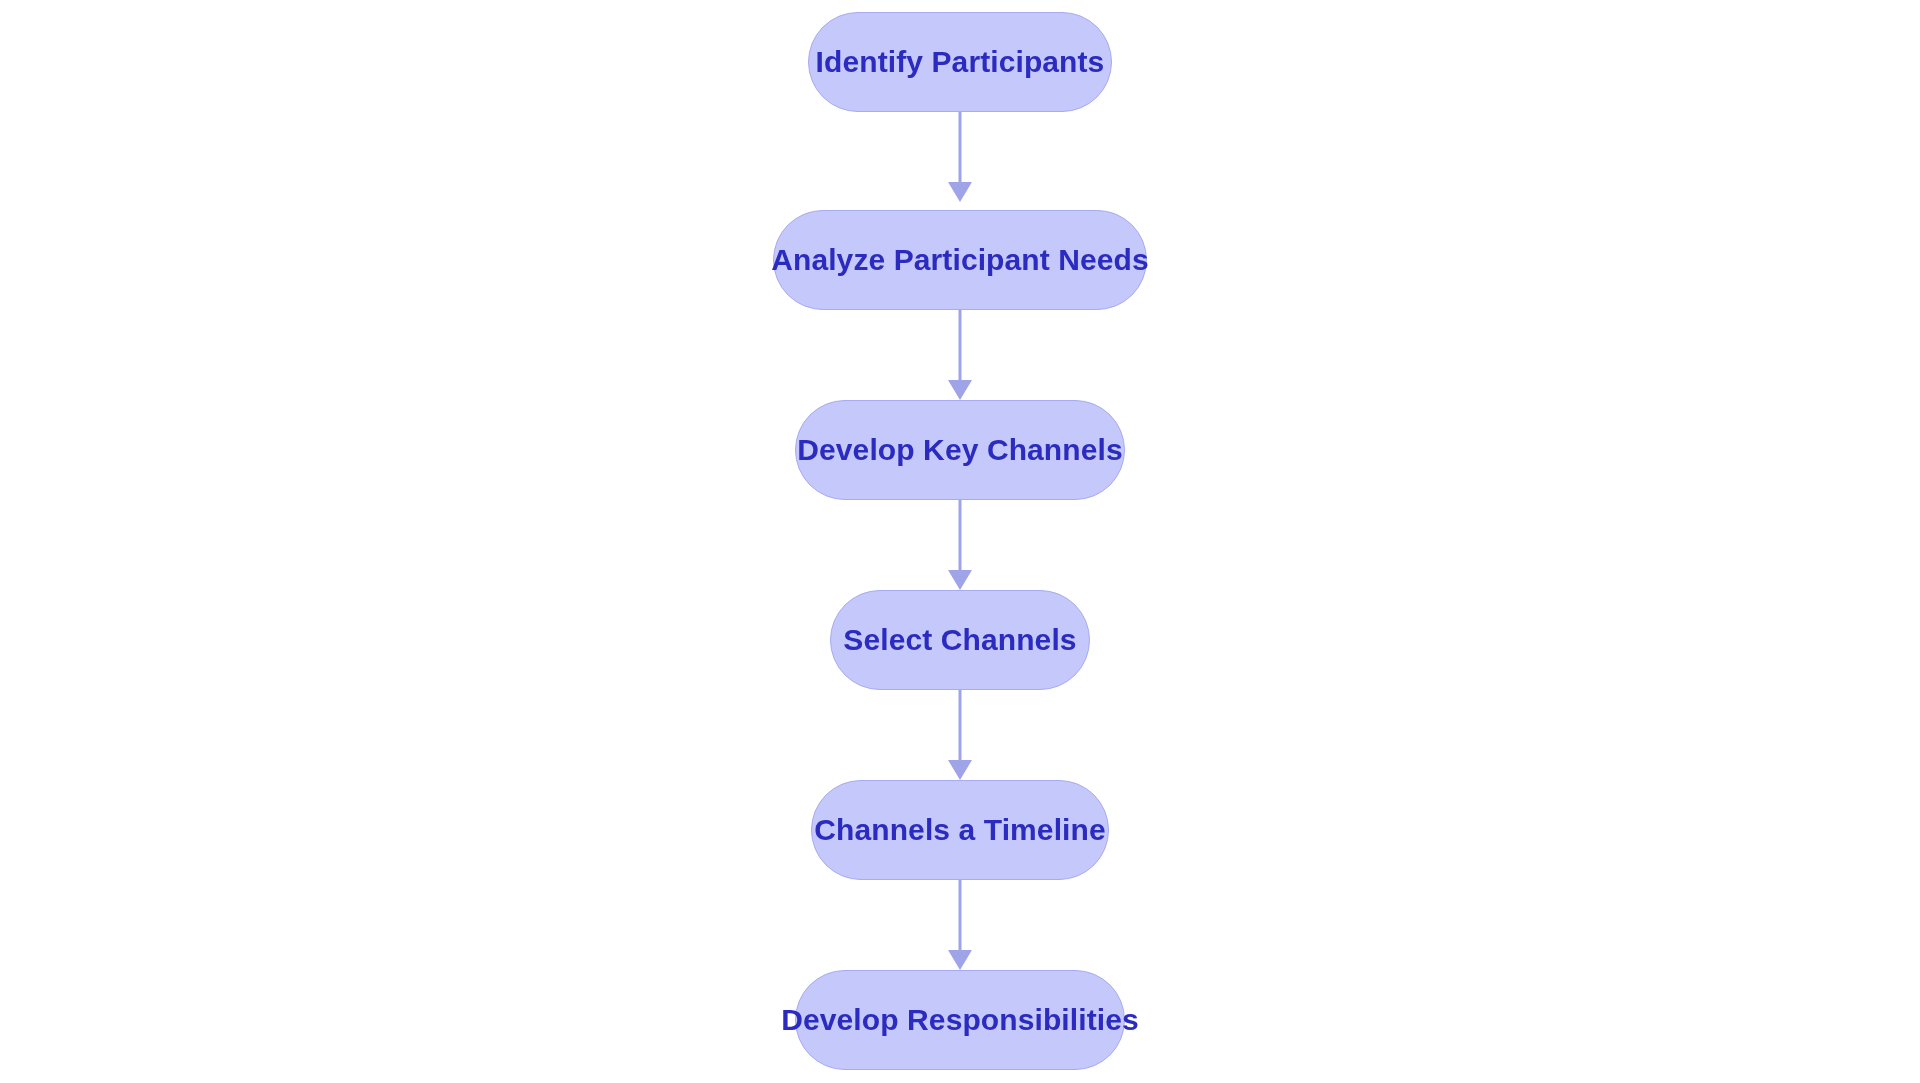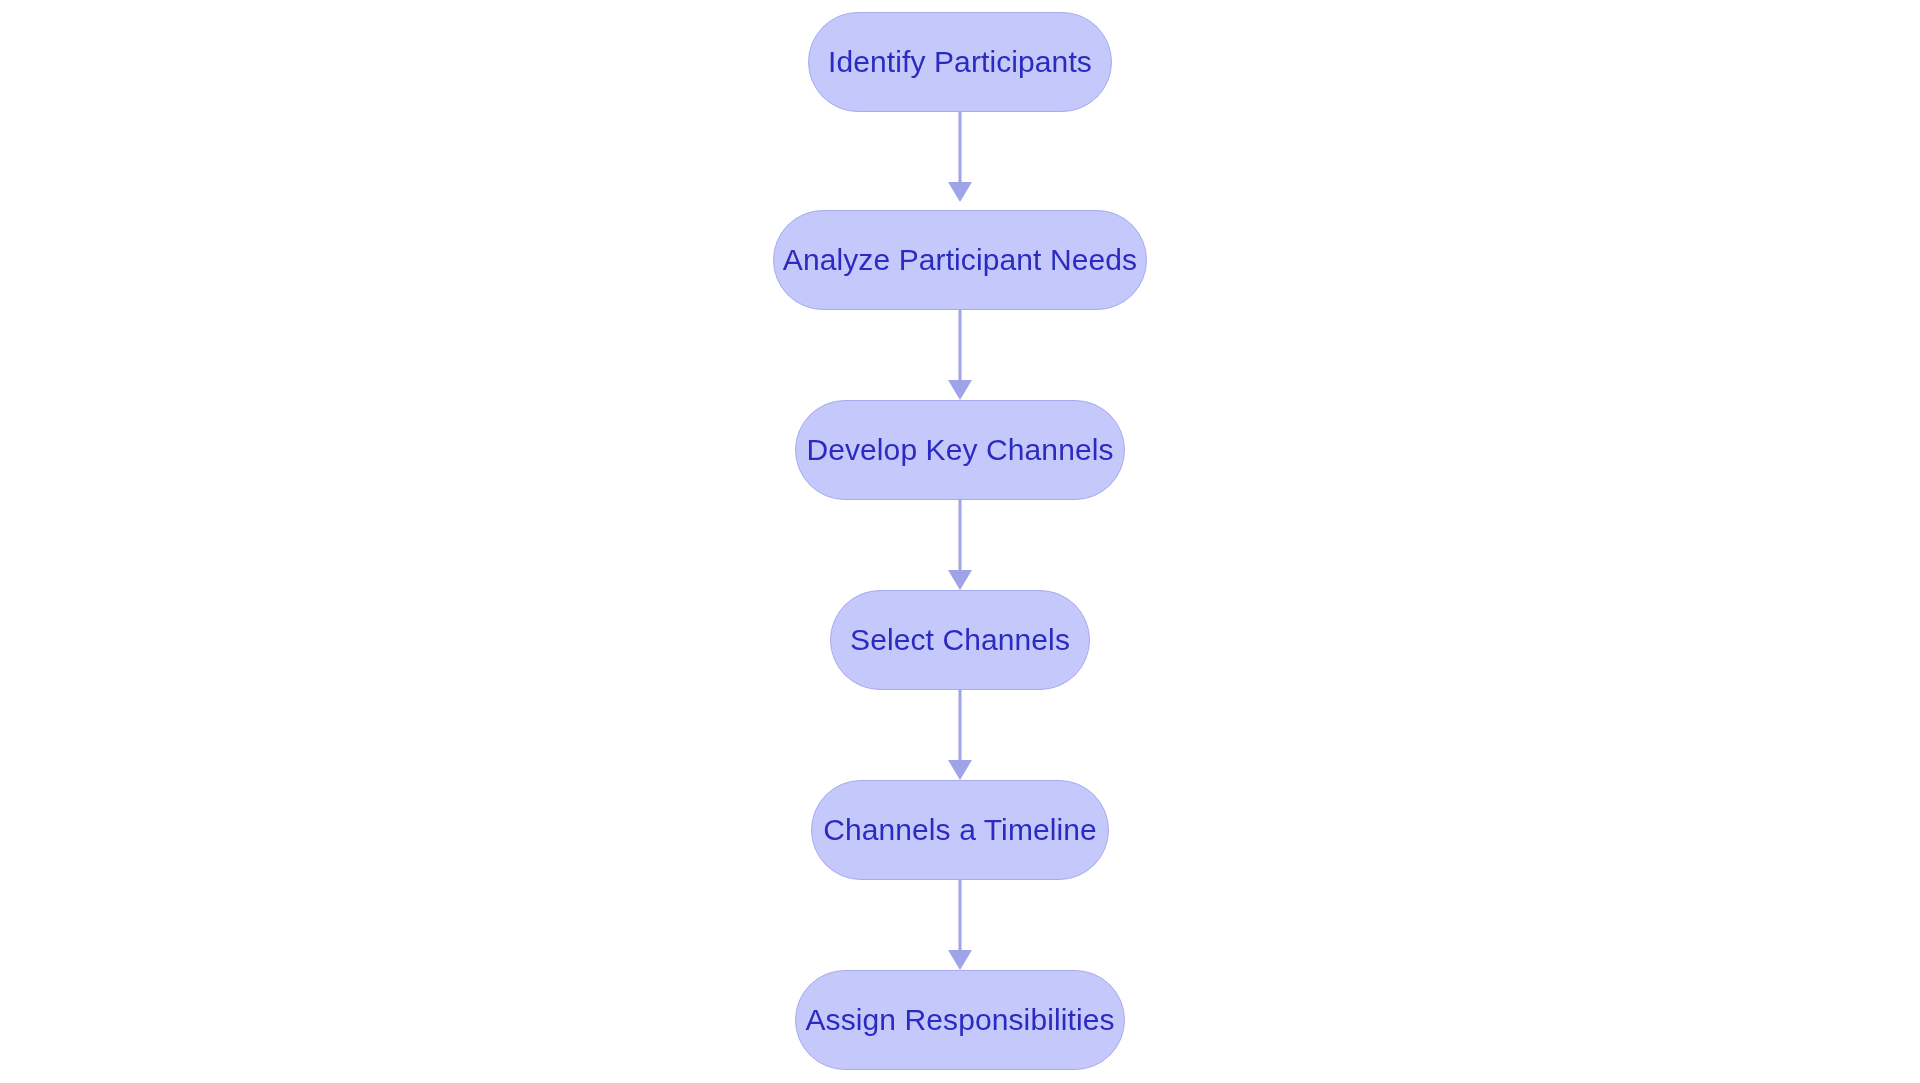--- a/index.html
+++ b/index.html
@@ -43,21 +43,21 @@
     border: 1.6px solid #a8abef;
     display: flex;
     align-items: center;
     justify-content: center;
     z-index: 2;
   }
 
   .node-label {
     font-size: 30px;
     line-height: 1;
-    font-weight: 400;
+    font-weight: 700;
     color: #2b2bbf;
     letter-spacing: 0.1px;
     white-space: nowrap;
     user-select: none;
   }
 
   
   .node.w-n0 { width: 304px; }
   .node.w-n1 { width: 374px; margin-top: 8px; }
   .node.w-n2 { width: 330px; }
@@ -139,17 +139,17 @@
     </div>
 
     <div class="connector">
       <svg viewBox="0 0 26 90" xmlns="http://www.w3.org/2000/svg">
         <line x1="13" y1="0" x2="13" y2="71" stroke="#9fa3e8" stroke-width="3"></line>
         <polygon points="1,70 25,70 13,90" fill="#9fa3e8"></polygon>
       </svg>
     </div>
 
     <div class="node w-n5">
-      <span class="node-label">Assign Responsibilities</span>
+      <span class="node-label">Develop Responsibilities</span>
     </div>
 
   </div>
 </div>
 
 </body></html>

